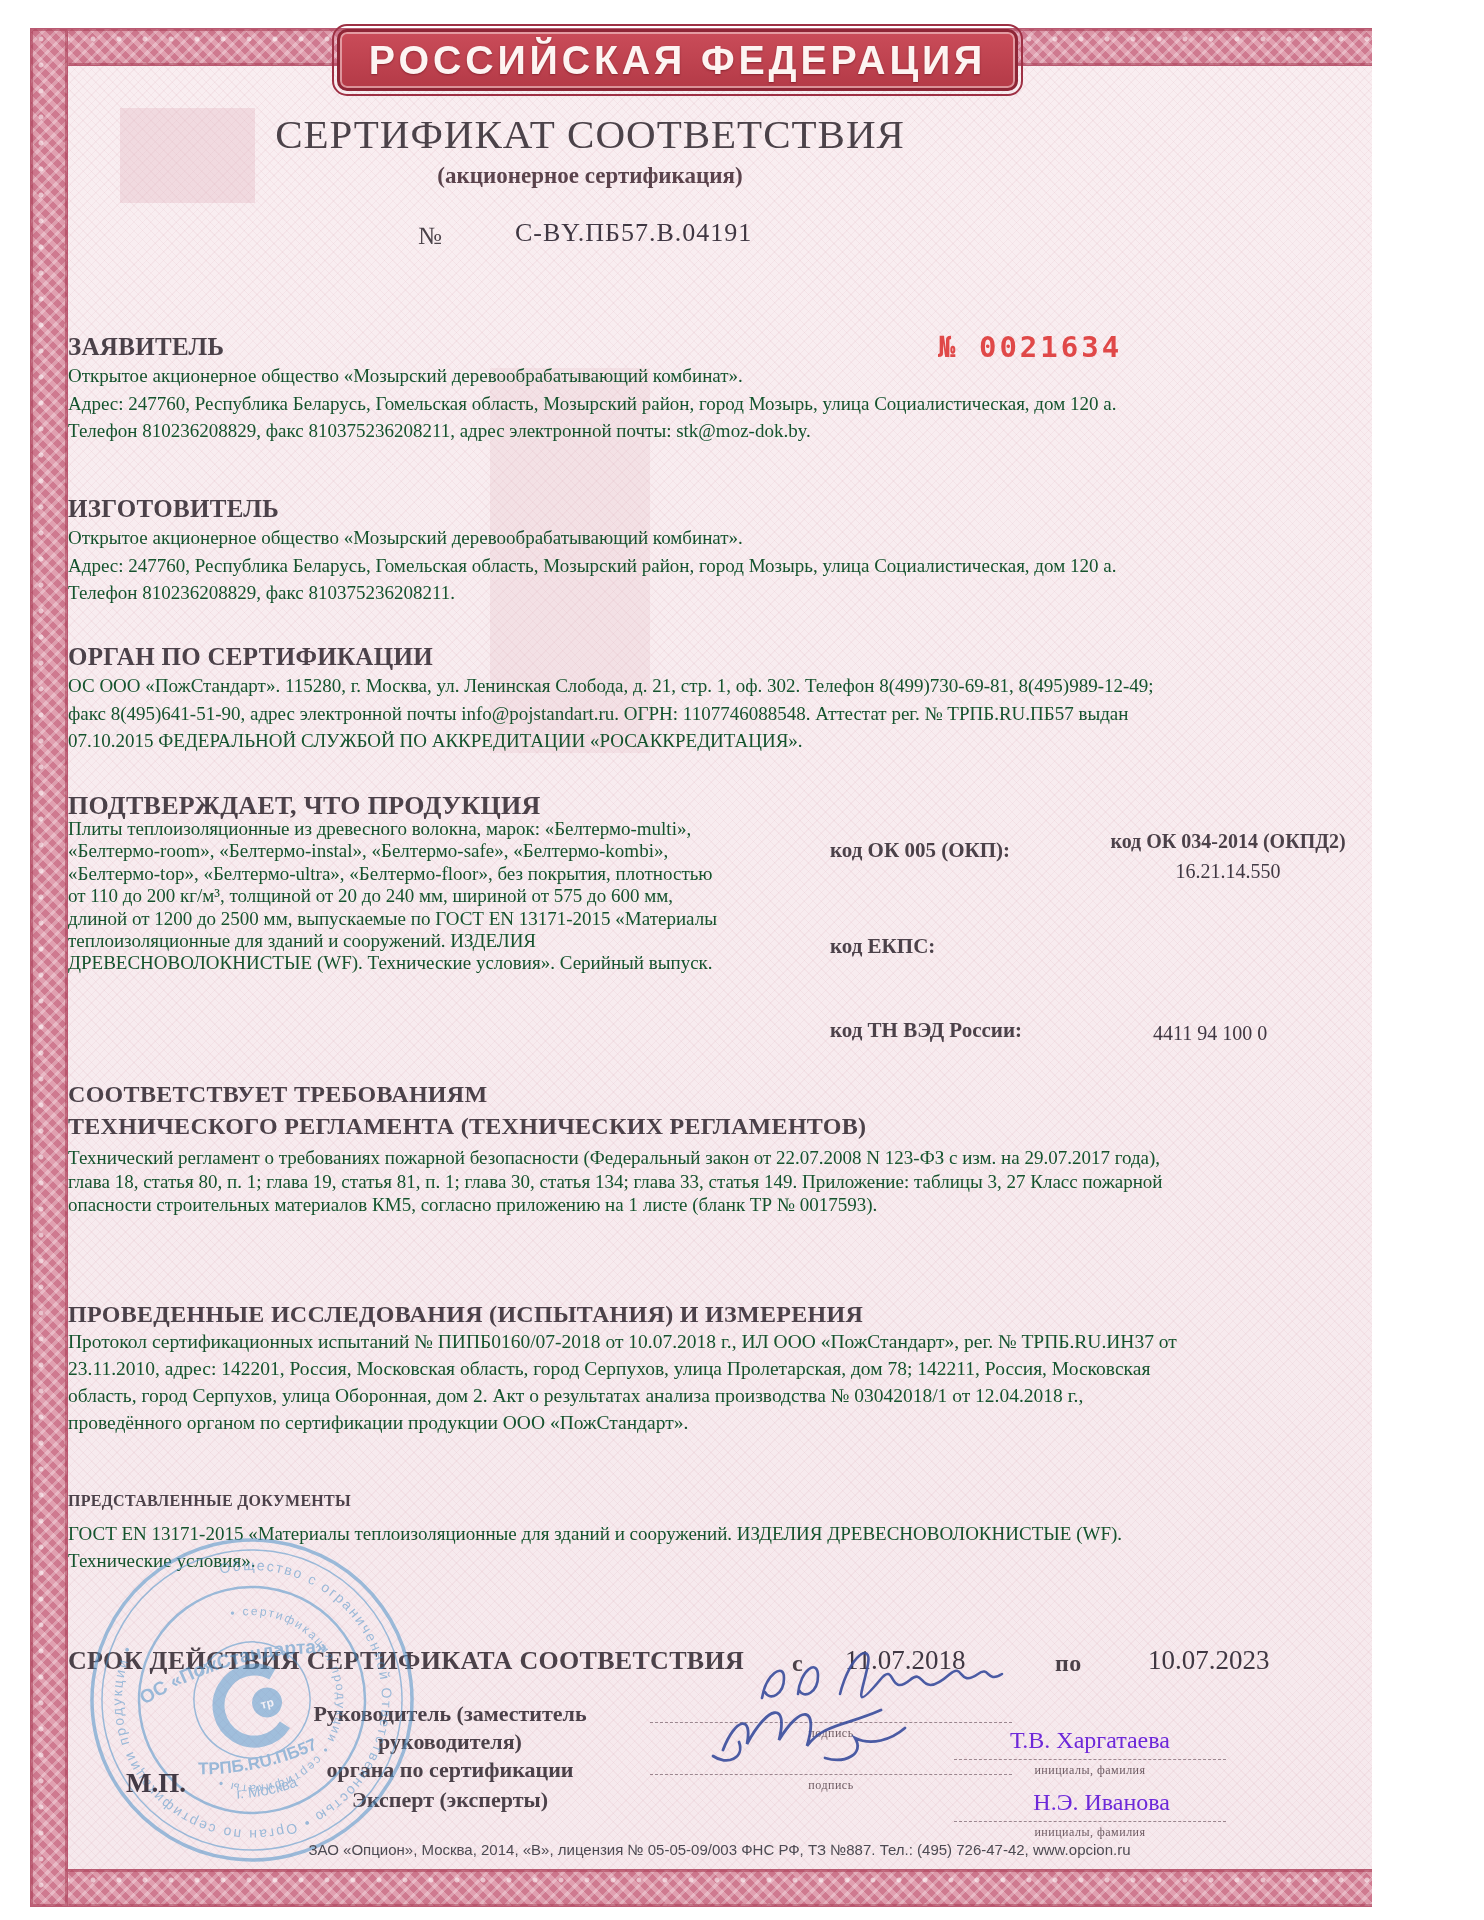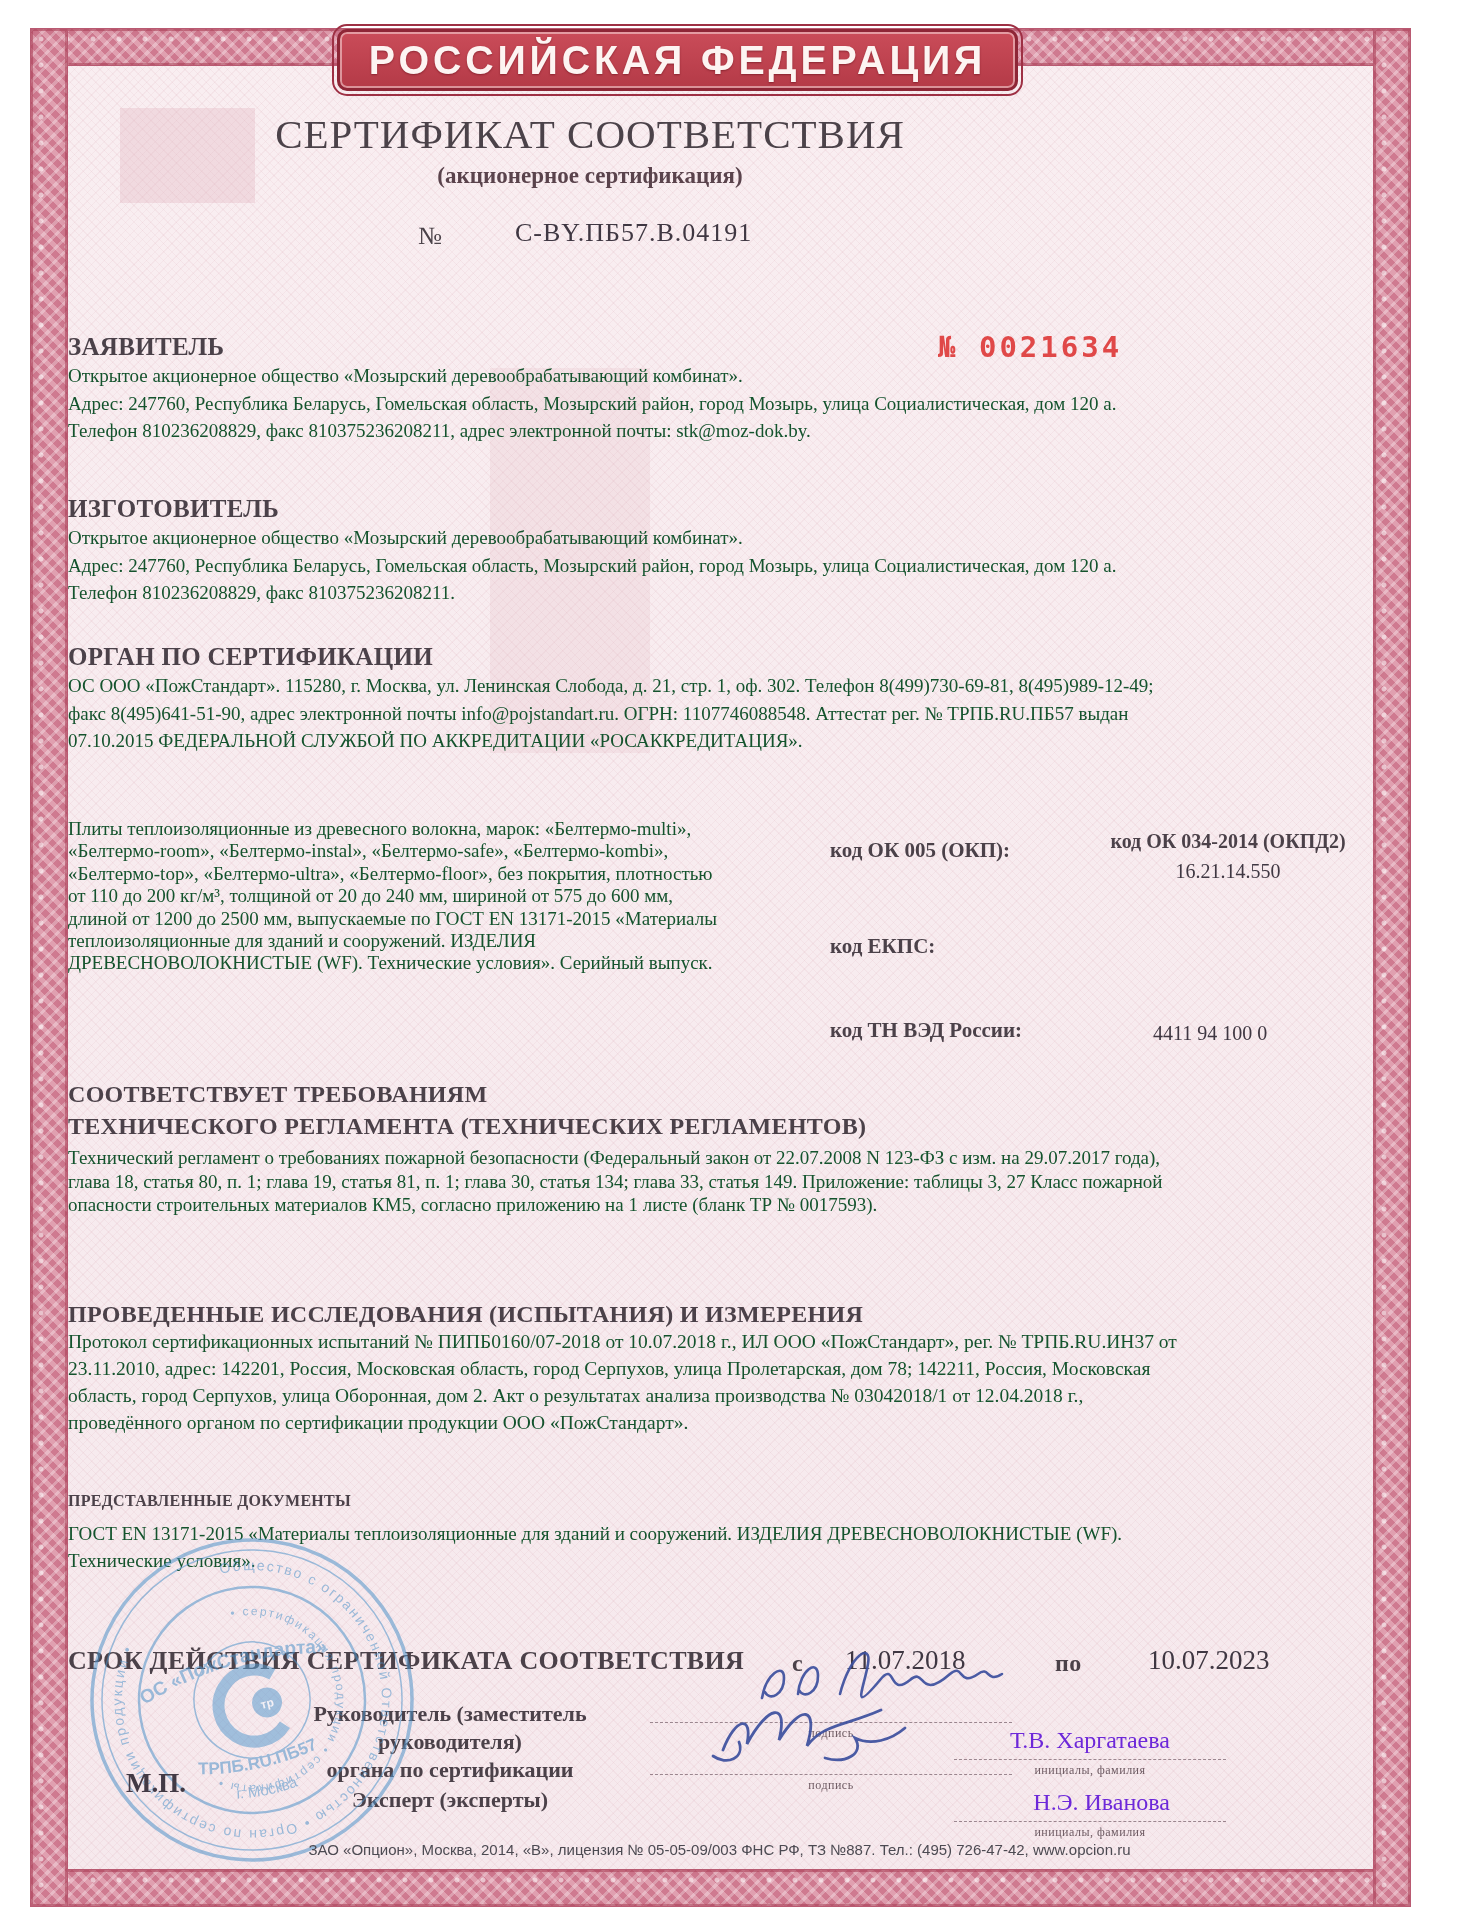--- a/index.html
+++ b/index.html
@@ -1,16 +1,16 @@
 <!DOCTYPE html>
 <html><head>
 <meta charset="utf-8">
 <style>
   html,body{margin:0;padding:0;background:#ffffff;}
-  .page{position:relative;width:1484px;height:1920px;background:#ffffff;overflow:hidden;
+  .page{position:relative;width:1372px;height:1920px;background:#ffffff;overflow:hidden;
         font-family:"Liberation Serif",serif;color:#453c47;}
   
   .band{position:absolute;z-index:1;
     background:
       radial-gradient(circle 3px at 10px 10px, rgba(255,255,255,.55) 0 2px, rgba(255,255,255,0) 3px),
       repeating-linear-gradient(-45deg, rgba(255,255,255,.28) 0 3px, rgba(255,255,255,0) 3px 9px),
       repeating-linear-gradient(45deg, #e0a0b0 0 5px, #cf7a90 5px 11px);
     background-size:26px 26px,auto,auto;
     box-shadow:inset 0 0 0 2px rgba(170,62,86,.55), inset 0 0 10px rgba(170,62,86,.30);
     border:1px solid #b95a72;}
@@ -89,20 +89,21 @@
   <div class="heading" style="left:68px;top:495px;font-size:25px;">ИЗГОТОВИТЕЛЬ</div>
   <div class="body-text" style="left:68px;top:524px;width:1300px;line-height:27.5px;">Открытое акционерное общество «Мозырский деревообрабатывающий комбинат».
 Адрес: 247760, Республика Беларусь, Гомельская область, Мозырский район, город Мозырь, улица Социалистическая, дом 120 а.
 Телефон 810236208829, факс 810375236208211.</div>
 
   <div class="heading" style="left:68px;top:643px;font-size:25px;">ОРГАН ПО СЕРТИФИКАЦИИ</div>
   <div class="body-text" style="left:68px;top:672px;width:1310px;line-height:27.5px;">ОС ООО «ПожСтандарт». 115280, г. Москва, ул. Ленинская Слобода, д. 21, стр. 1, оф. 302. Телефон 8(499)730-69-81, 8(495)989-12-49;
 факс 8(495)641-51-90, адрес электронной почты info@pojstandart.ru. ОГРН: 1107746088548. Аттестат рег. № ТРПБ.RU.ПБ57 выдан
 07.10.2015 ФЕДЕРАЛЬНОЙ СЛУЖБОЙ ПО АККРЕДИТАЦИИ «РОСАККРЕДИТАЦИЯ».</div>
 
+  <div class="heading" style="left:68px;top:791px;font-size:26px;">ПОДТВЕРЖДАЕТ, ЧТО ПРОДУКЦИЯ</div>
   <div class="body-text" style="left:68px;top:818px;width:665px;line-height:22.4px;">Плиты теплоизоляционные из древесного волокна, марок: «Белтермо-multi»,
 «Белтермо-room», «Белтермо-instal», «Белтермо-safe», «Белтермо-kombi»,
 «Белтермо-top», «Белтермо-ultra», «Белтермо-floor», без покрытия, плотностью
 от 110 до 200 кг/м³, толщиной от 20 до 240 мм, шириной от 575 до 600 мм,
 длиной от 1200 до 2500 мм, выпускаемые по ГОСТ EN 13171-2015 «Материалы
 теплоизоляционные для зданий и сооружений. ИЗДЕЛИЯ
 ДРЕВЕСНОВОЛОКНИСТЫЕ (WF). Технические условия». Серийный выпуск.</div>
 
   <div class="code-label" style="left:830px;top:838px;">код ОК 005 (ОКП):</div>
   <div class="code-label" style="left:1078px;top:830px;width:300px;text-align:center;font-size:20px;">код ОК 034-2014 (ОКПД2)</div>

